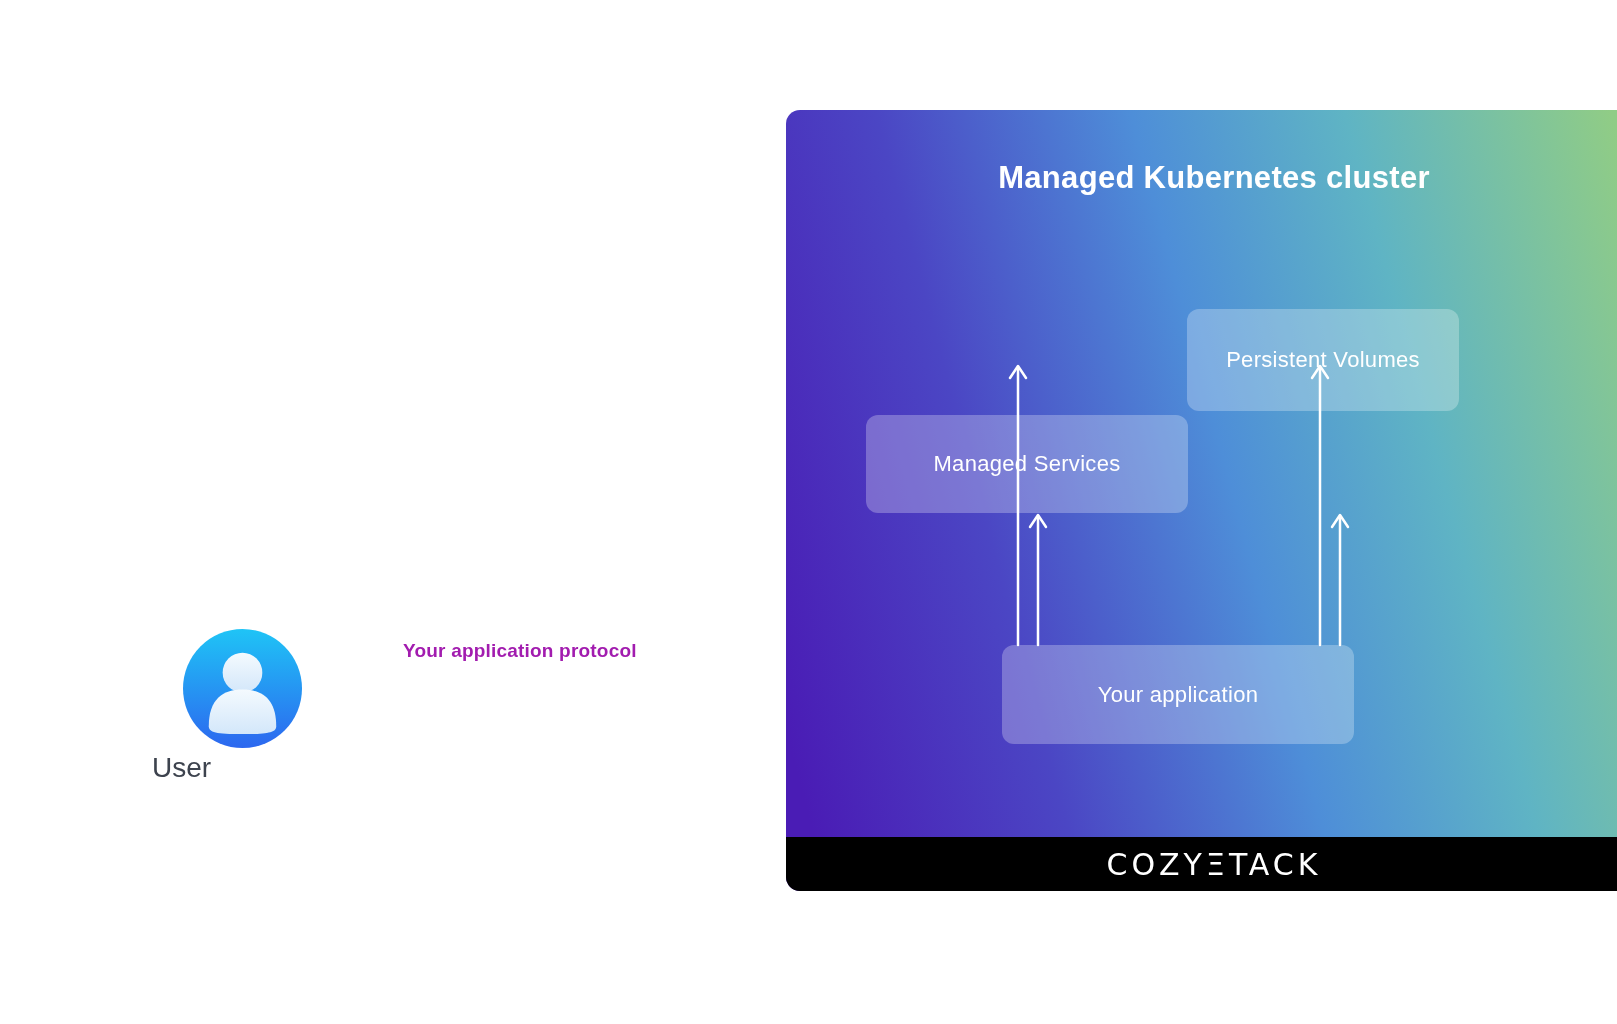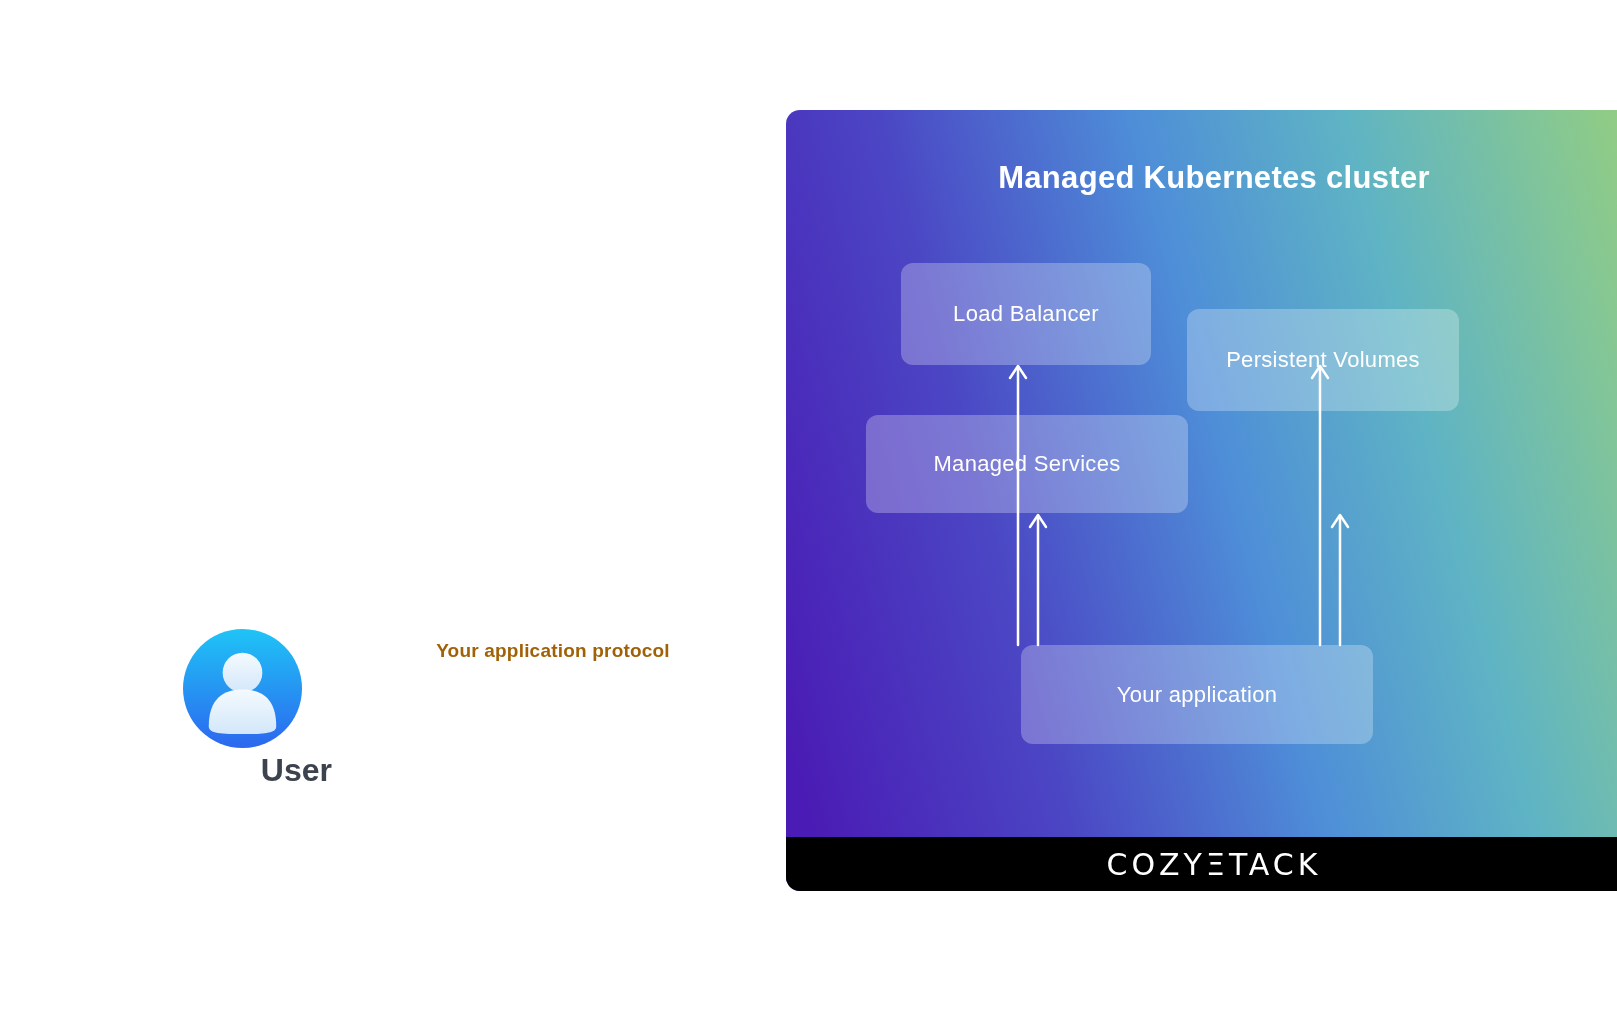--- a/index.html
+++ b/index.html
@@ -11,30 +11,30 @@
     overflow:hidden;
     font-family:"Liberation Sans", sans-serif;
   }
 
   
   .avatar{
     position:absolute;left:183px;top:629px;width:119px;height:119px;
   }
   .user-label{
     position:absolute;left:152px;top:752px;width:180px;
-    text-align:right;
-    font-size:32px;font-weight:700;color:#3d434e;
+    text-align:left;
+    font-size:28px;font-weight:400;color:#3d434e;
   }
 
   
   .conn-svg{position:absolute;left:300px;top:673px;width:706px;height:36px;}
   .conn-label{
     position:absolute;left:403px;top:640px;width:300px;
-    text-align:center;
-    font-size:19px;font-weight:700;color:#a16207;
+    text-align:left;
+    font-size:19px;font-weight:700;color:#a21caf;
     letter-spacing:0.2px;
   }
 
   
   .cluster{
     position:absolute;left:786px;top:110px;width:856px;height:781px;
     border-radius:14px;
     background:linear-gradient(75deg,
       #4a1cb5 4%, #4b46c4 28%, #4e8ed8 52%, #5fb4c4 72%, #90cc86 97%);
     overflow:hidden;
@@ -51,21 +51,21 @@
     background:rgba(255,255,255,0.27);
     border-radius:12px;
     display:flex;align-items:center;justify-content:center;
     color:#ffffff;font-size:22px;font-weight:400;
     letter-spacing:0.3px;
   }
   .kbox-lb {left:115px;top:153px;width:250px;height:102px;}
   .kbox-pv {left:401px;top:153px;width:272px;height:102px;margin-top:46px;}
   .kbox-ms {left:80px; top:305px;width:322px;height:98px;}
   .kbox-mon{left:443px;top:305px;width:251px;height:98px;}
-  .kbox-app{left:216px;top:535px;width:352px;height:99px;margin-left:19px;}
+  .kbox-app{left:216px;top:535px;width:352px;height:99px;}
 
   .cluster-footer{
     position:absolute;left:0;bottom:0;width:100%;height:54px;z-index:3;
     background:#000000;
     display:flex;align-items:center;justify-content:center;
   }
   .logo{
     color:#ffffff;
     font-family:"DejaVu Sans", sans-serif;
     font-size:30px;font-weight:400;
@@ -122,23 +122,20 @@
         <polyline points="244,417 252,405 260,417"></polyline>
 
         <line x1="534" y1="535" x2="534" y2="258"></line>
         <polyline points="526,268 534,256 542,268"></polyline>
 
         <line x1="554" y1="535" x2="554" y2="407"></line>
         <polyline points="546,417 554,405 562,417"></polyline>
       </g>
     </svg>
 
-    <div class="kbox kbox-lb">
-        <span>Load Balancer</span>
-      </div>
     <div class="kbox kbox-pv">
         <span>Persistent Volumes</span>
       </div>
     <div class="kbox kbox-ms">
         <span>Managed Services</span>
       </div>
     <div class="kbox kbox-app">
         <span>Your application</span>
       </div>
 

